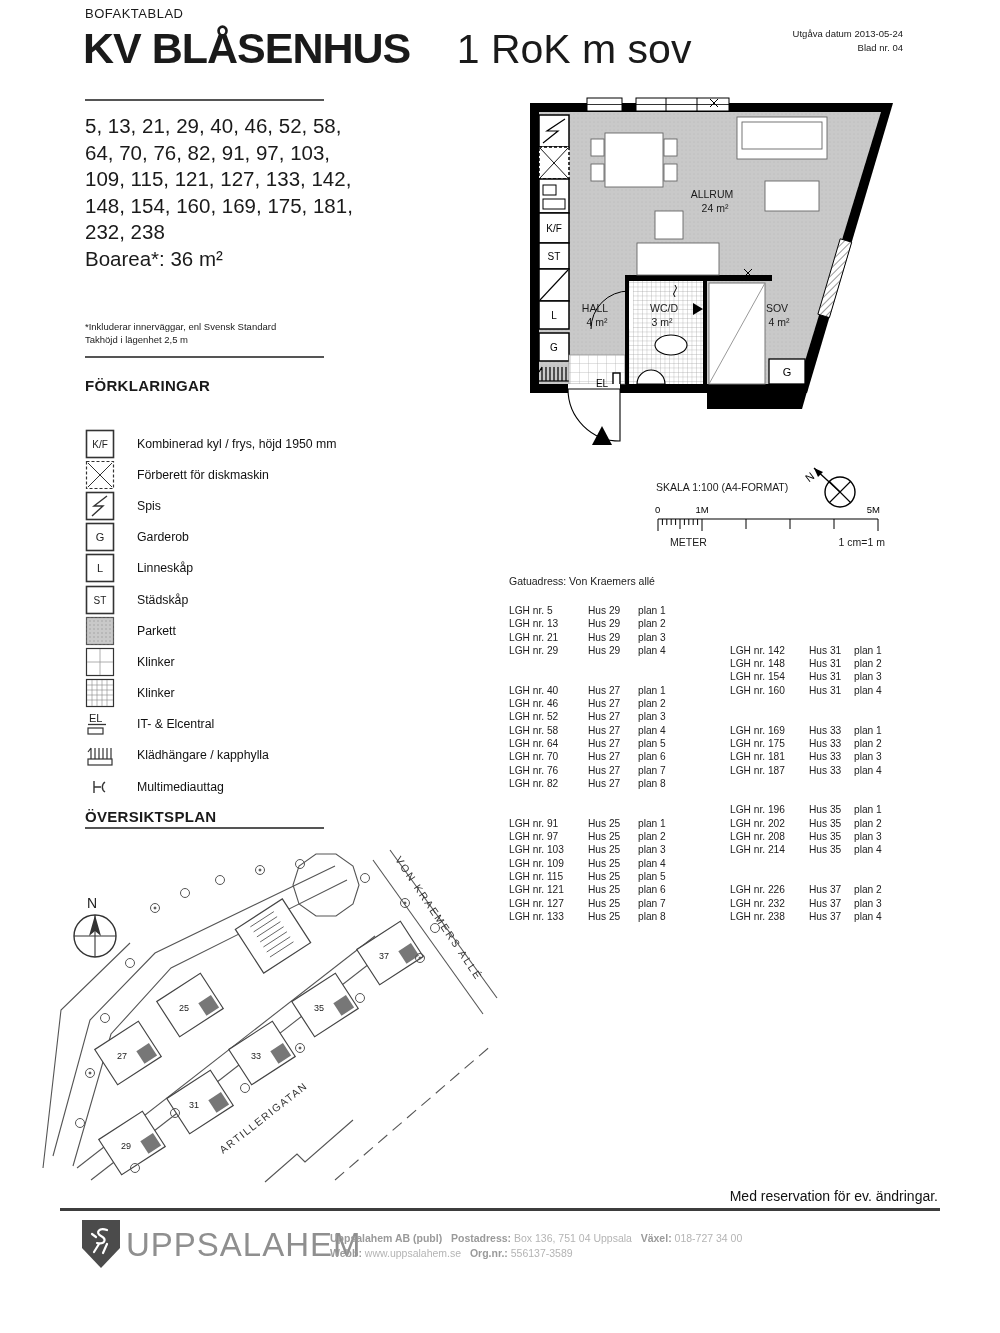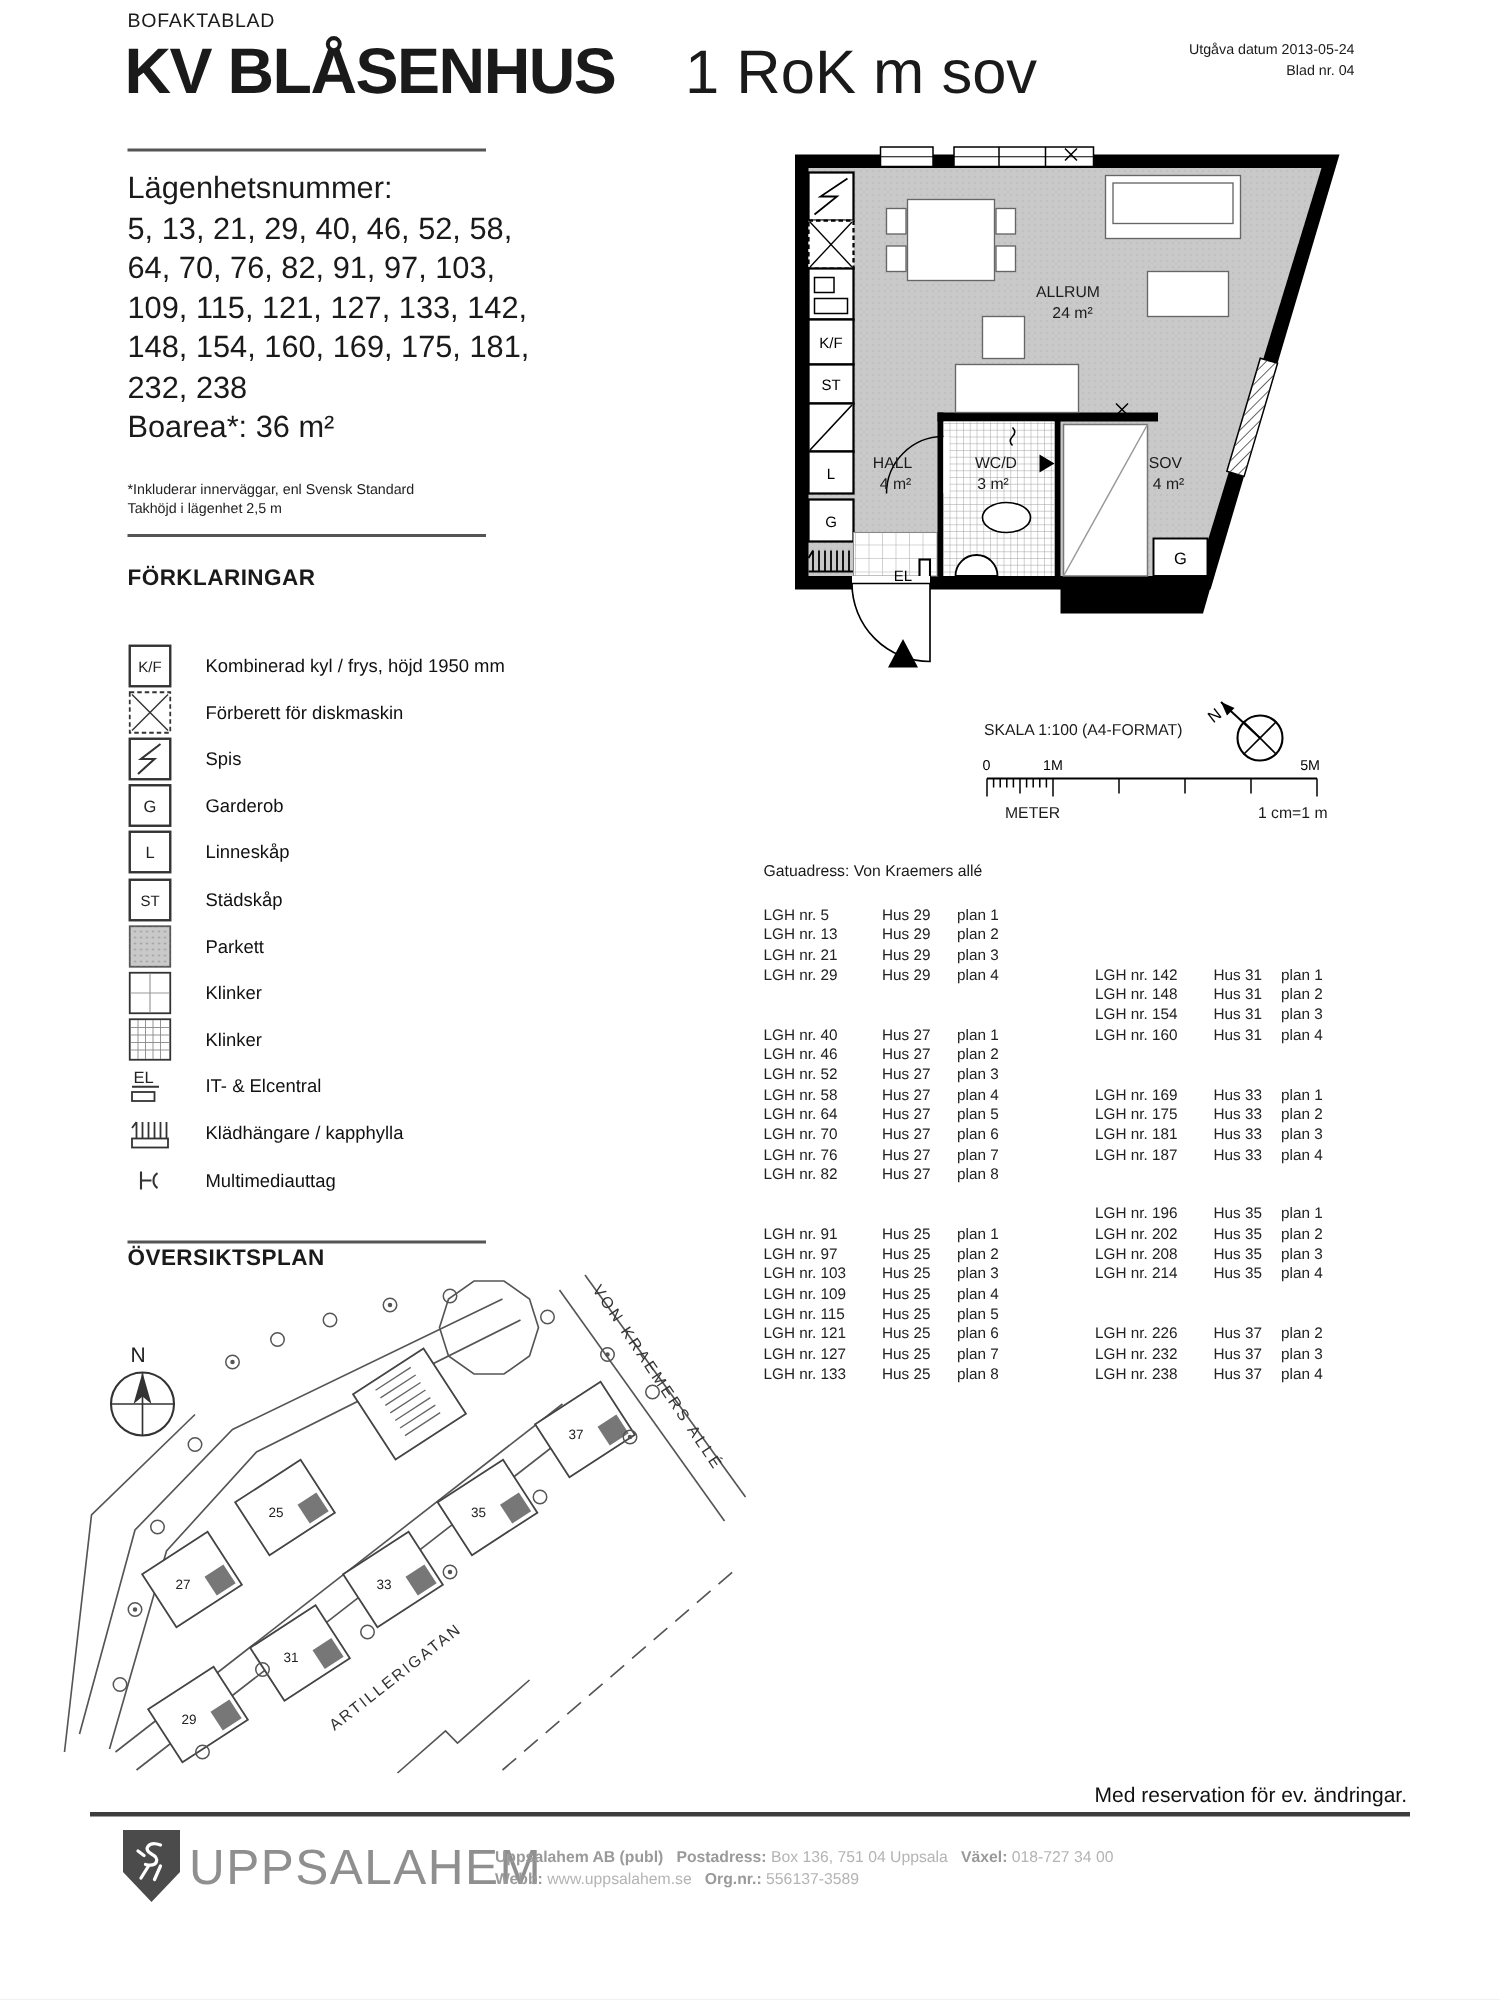--- a/index.html
+++ b/index.html
@@ -19,21 +19,21 @@
   .legend{left:85px;top:428px;width:330px;}
   .legend-item{display:flex;align-items:center;height:31.2px;}
   .legend-icon{width:30px;height:30px;flex:0 0 30px;display:flex;align-items:center;justify-content:center;}
   .legend-label{margin-left:22px;font-size:12.3px;color:#111;}
   .units-head{left:509px;top:575px;font-size:10.5px;}
   .units{left:509px;top:604px;display:grid;grid-template-columns:79px 50px 92px 79px 45px 45px;}
   .units span{height:13.3px;line-height:13.3px;font-size:10.2px;color:#222;overflow:hidden;white-space:nowrap;}
   .skala-label{left:656px;top:481px;font-size:10.5px;}
   .meter-label{left:656px;top:536px;font-size:10.5px;padding-left:14px;}
   .ratio-label{left:800px;top:536px;width:85px;text-align:right;font-size:10.5px;}
-  .oversikt-head{left:85px;top:830px;}
+  .oversikt-head{left:85px;top:808px;}
   .reservation{right:62px;top:1188px;font-size:14px;color:#111;text-align:right;}
   .footer-rule{left:60px;top:1208px;width:880px;height:3px;background:#3d3d3d;}
   .brand{left:126px;top:1226px;font-size:33px;color:#8f8f8f;letter-spacing:1px;}
   .footer-info{left:330px;top:1231px;font-size:10.5px;line-height:15px;color:#b4b4b4;}
   .footer-info b{color:#9a9a9a;font-weight:bold;}
   svg text{font-family:"Liberation Sans","DejaVu Sans",sans-serif;}
 </style>
 </head>
 <body>
 
@@ -45,21 +45,20 @@
     <span class="subtitle">1 RoK m sov</span>
   </div>
   <div class="abs issue">
     <div>Utgåva datum 2013-05-24</div>
     <div>Blad nr. 04</div>
   </div>
 
   <div class="abs rule rule-left" style="top:99px"></div>
 
   <div class="abs apt-block">
-    <div>Lägenhetsnummer:</div>
     <div>
 
     <div>5, 13, 21, 29, 40, 46, 52, 58,</div>
         <div>64, 70, 76, 82, 91, 97, 103,</div>
         <div>109, 115, 121, 127, 133, 142,</div>
         <div>148, 154, 160, 169, 175, 181,</div>
         <div>232, 238</div>
       </div>
     <div>Boarea*: 36 m²</div>
   </div>

